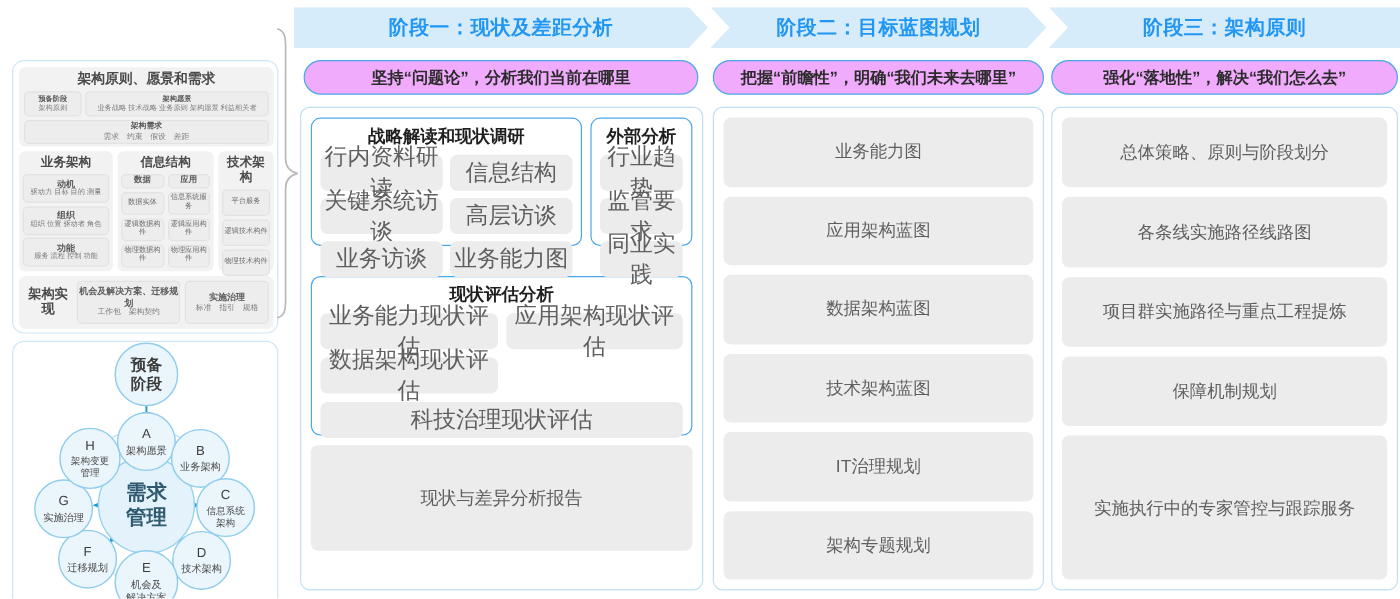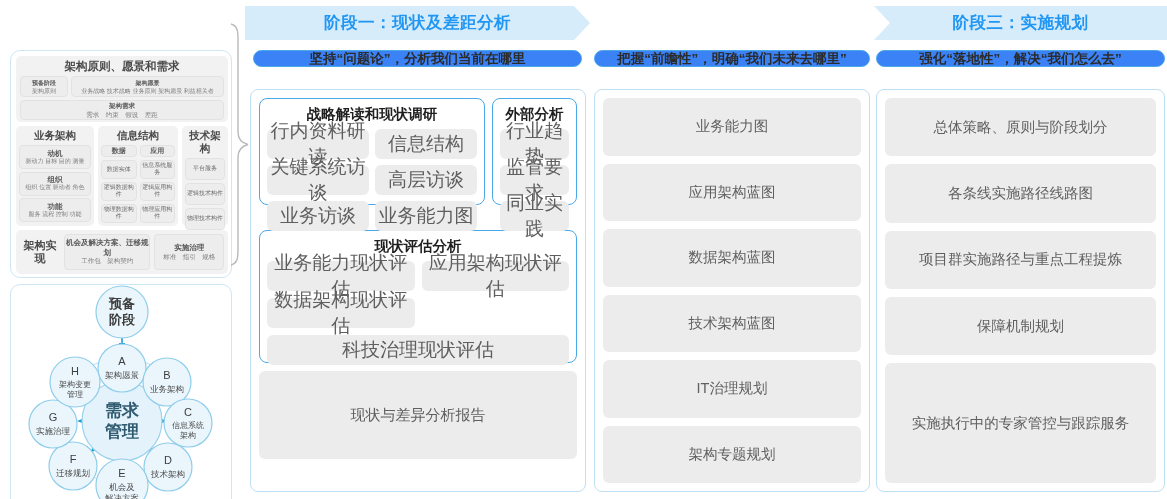--- a/index.html
+++ b/index.html
@@ -87,22 +87,22 @@
     display:flex;align-items:center;justify-content:center;
     font-size:16.5px;font-weight:bold;letter-spacing:.5px;
     color:#2196f3;z-index:2;
   }
   #head1{left:245px;width:345px;}
   #head2{left:592px;width:280px;}
   #head3{left:874px;width:293px;}
 
   
   .sub-pill{
-    position:absolute;top:50px;height:17px;
-    border:1.4px solid #4aa8e8;border-radius:15px;background:#3b82f6;
+    position:absolute;top:50px;height:29px;
+    border:1.4px solid #4aa8e8;border-radius:15px;background:#f0abfc;
     display:flex;align-items:center;justify-content:center;
     font-size:13.5px;font-weight:bold;color:#2b2b2b;
     box-sizing:border-box;
   }
   #sub1{left:253px;width:329px;}
   #sub2{left:594px;width:276px;}
   #sub3{left:876px;width:289px;}
 
   
   .body-panel{
@@ -311,26 +311,32 @@
     <path d="M2,2 C9,4 9,10 9,18 L9,110 C9,118 13,121 19,122.5 C13,124 9,127 9,135 L9,227 C9,235 9,241 2,243" fill="none" stroke="#b9b9b9" stroke-width="1.4"></path>
   </svg>
 
   <div class="phase-head" id="head1">
     <svg class="chev" viewBox="0 0 345 34" preserveAspectRatio="none">
       <path d="M0,0 L329,0 L345,17 L329,34 L0,34 Z" fill="#d6ecfa"></path>
     </svg>
     <div class="htxt">阶段一：现状及差距分析</div>
   </div>
 
+  <div class="phase-head" id="head2">
+    <svg class="chev" viewBox="0 0 280 34" preserveAspectRatio="none">
+      <path d="M0,0 L264,0 L280,17 L264,34 L0,34 L16,17 Z" fill="#d6ecfa"></path>
+    </svg>
+    <div class="htxt">阶段二：目标蓝图规划</div>
+  </div>
 
   <div class="phase-head" id="head3">
     <svg class="chev" viewBox="0 0 293 34" preserveAspectRatio="none">
       <path d="M0,0 L293,0 L293,34 L0,34 L16,17 Z" fill="#d6ecfa"></path>
     </svg>
-    <div class="htxt">阶段三：实施规划</div>
+    <div class="htxt">阶段三：架构原则</div>
   </div>
 
   <div class="sub-pill" id="sub1">坚持“问题论”，分析我们当前在哪里</div>
   <div class="sub-pill" id="sub2">把握“前瞻性”，明确“我们未来去哪里”</div>
   <div class="sub-pill" id="sub3">强化“落地性”，解决“我们怎么去”</div>
 
   <div class="body-panel" id="body1">
 
     <div id="p1-row1">
       <div class="card" id="card-strategy">

